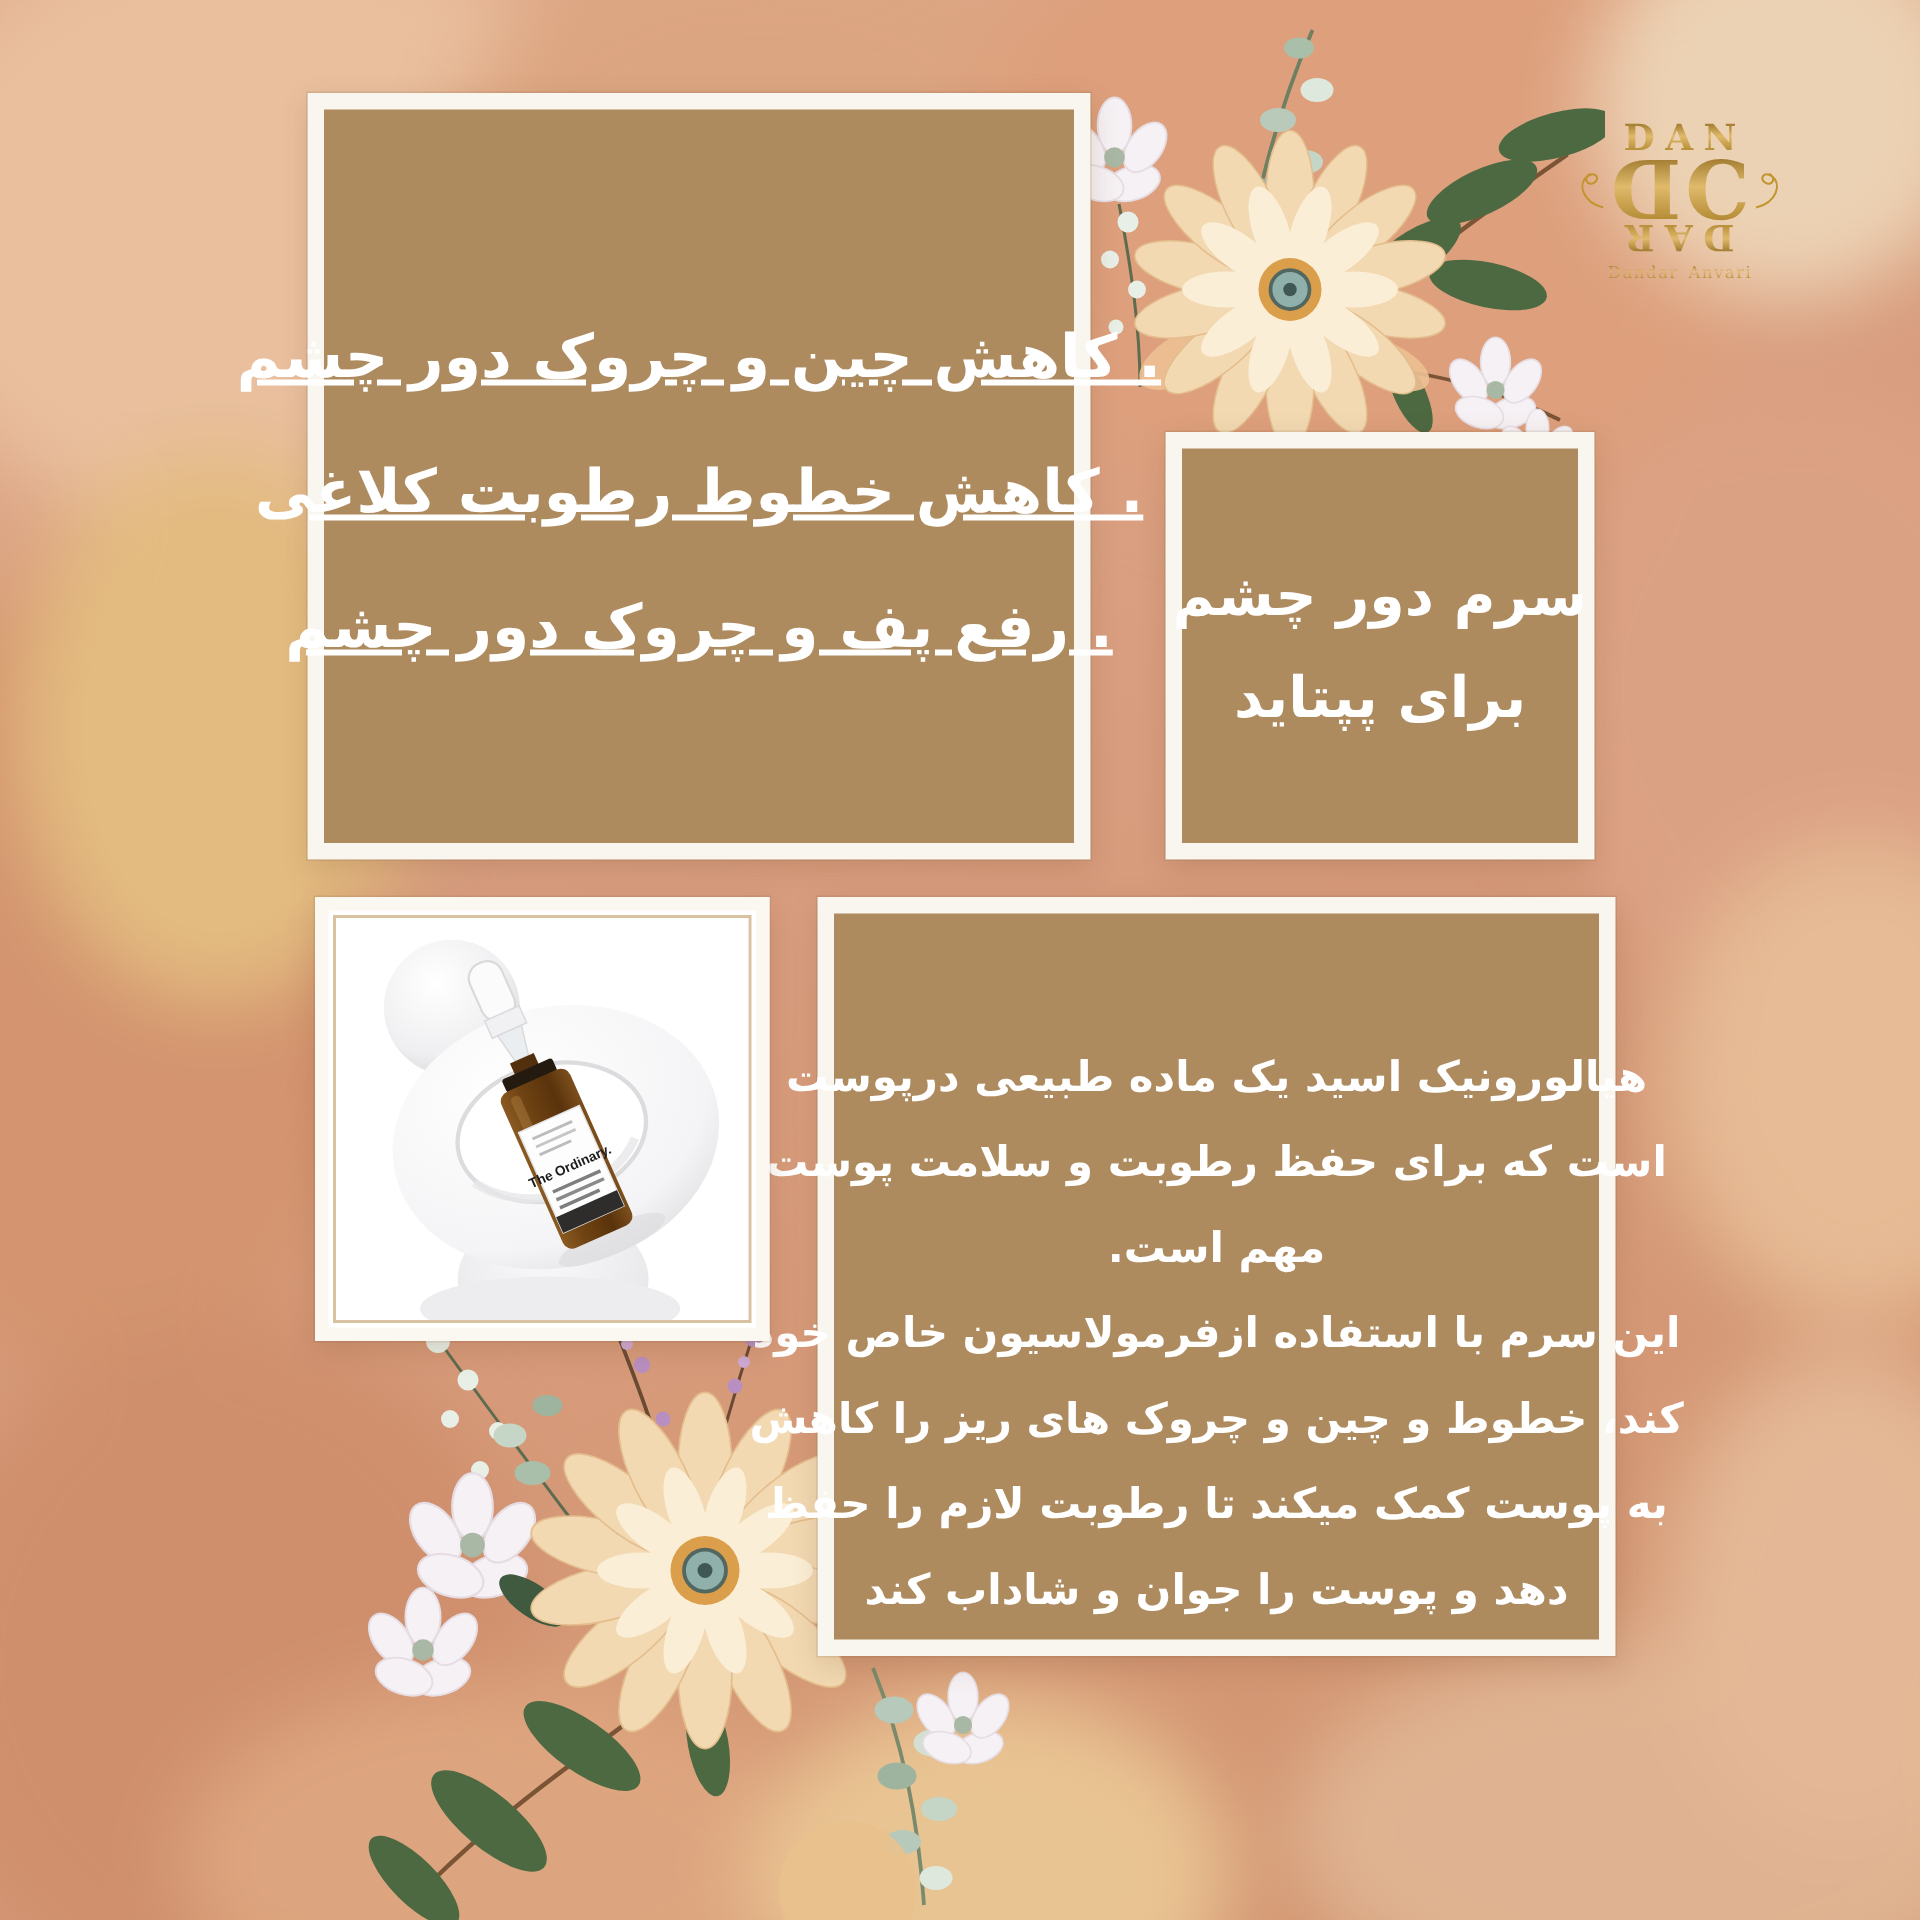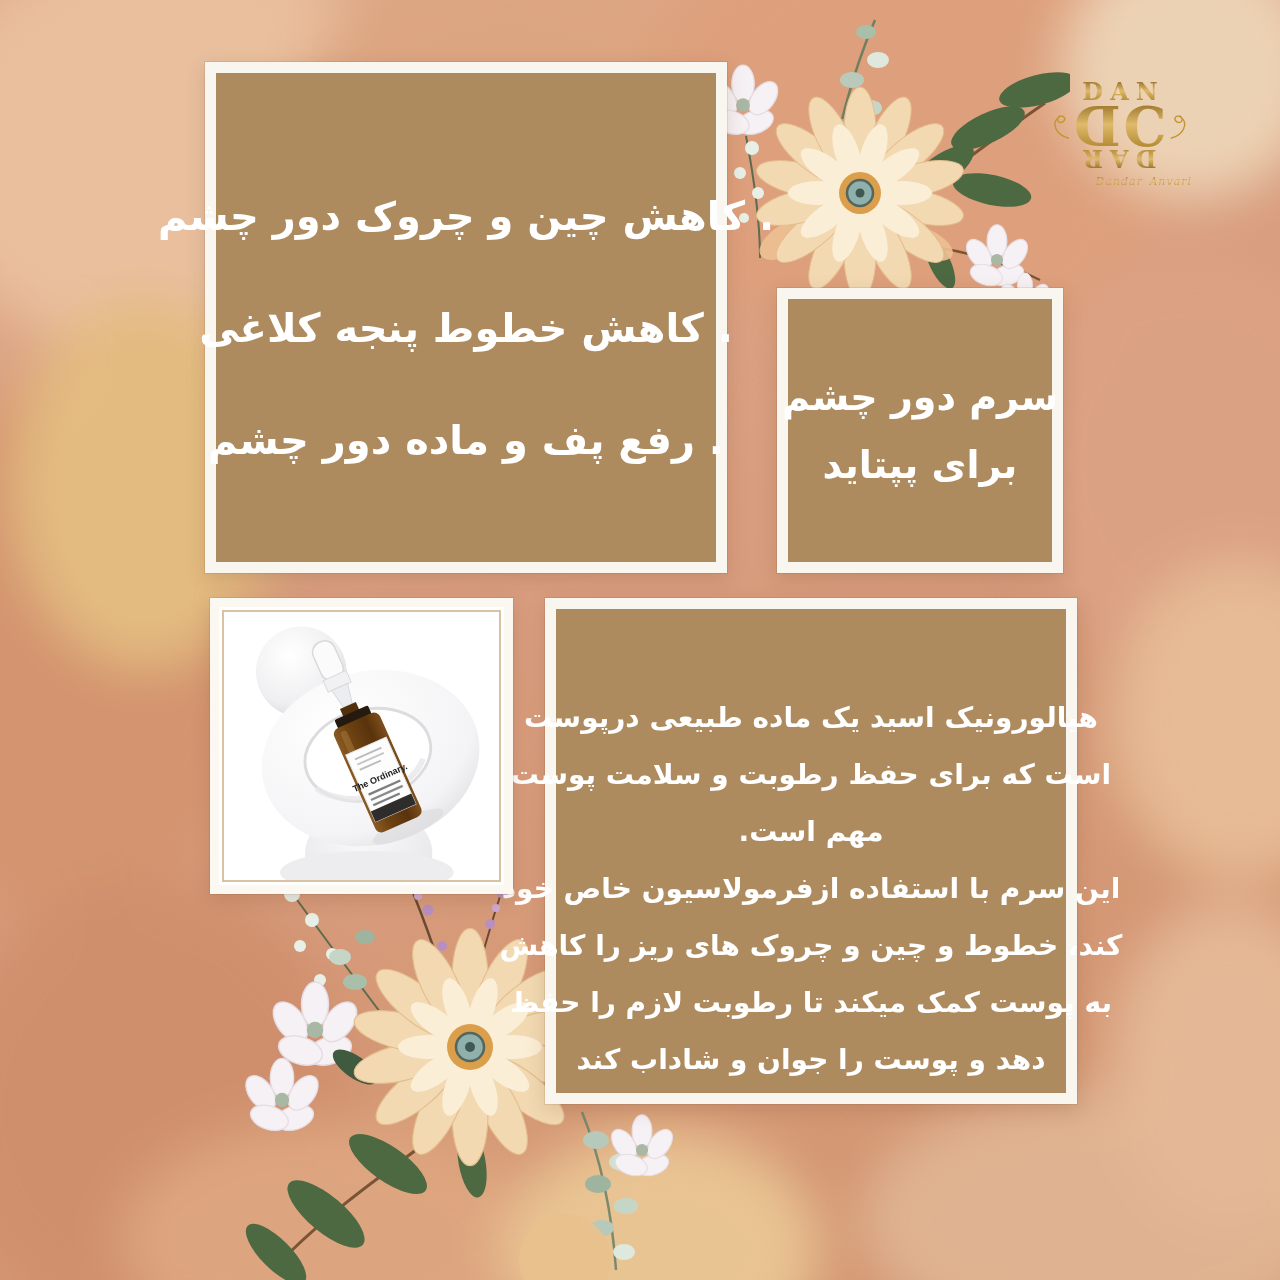--- a/index.html
+++ b/index.html
@@ -27,21 +27,21 @@
   .b14{left:420px;  top:140px;  width:260px;height:380px;background:#e0ad8c;}
   .bouquet{position:absolute;z-index:1;}
   
   .panel{
     position:absolute;z-index:2;box-sizing:border-box;
     background:#ad8b5e;border:11px solid #f9f6ef;
     box-shadow:0 0 0 1px rgba(90,55,30,.10),0 6px 18px rgba(110,65,35,.18);
     display:flex;flex-direction:column;align-items:center;justify-content:center;
     color:#ffffff;font-weight:bold;text-align:center;direction:rtl;
   }
-  .panel-benefits{left:205px;top:62px;width:522px;height:511px;font-size:40px;gap:66px;padding-top:20px;}
+  .panel-benefits{left:205px;top:62px;width:522px;height:511px;font-size:40px;gap:44px;padding-top:20px;text-decoration:underline;}
   .panel-title   {left:777px;top:288px;width:286px;height:285px;font-size:38px;gap:24px;}
   .panel-desc    {left:545px;top:598px;width:532px;height:506px;font-size:28px;
                   justify-content:flex-start;padding:80px 18px 0 18px;line-height:57px;}
   .panel .line{white-space:nowrap;}
   
   .photo-frame{
     position:absolute;z-index:2;left:210px;top:598px;width:303px;height:296px;box-sizing:border-box;
     background:#ffffff;border:9px solid #fbf8f2;
     box-shadow:0 0 0 1px rgba(90,55,30,.10),0 6px 18px rgba(110,65,35,.18);
   }
@@ -50,21 +50,21 @@
   .logo{position:absolute;z-index:2;left:1048px;top:80px;width:144px;text-align:center;line-height:1;}
   .gold{
     background:linear-gradient(180deg,#8f6a1f 0%,#e0ba6b 45%,#a67c24 100%);
     -webkit-background-clip:text;background-clip:text;color:transparent;
   }
   .logo-word{font-family:"DejaVu Serif",serif;font-weight:bold;font-size:24px;letter-spacing:7px;padding-left:7px;text-decoration:underline;}
   .logo-mono{display:flex;align-items:center;justify-content:center;gap:3px;margin:-4px 0;}
   .logo-mono .big{font-family:"DejaVu Serif",serif;font-weight:bold;font-size:54px;display:inline-block;}
   .logo-mono .flip{transform:scaleX(-1);}
   .logo-word.upside{display:inline-block;transform:rotate(180deg);margin-top:-4px;}
-  .logo-caption{font-family:"DejaVu Serif",serif;font-style:italic;font-size:11px;letter-spacing:1px;margin-top:6px;opacity:.9;text-align:right;}
+  .logo-caption{font-family:"DejaVu Serif",serif;font-size:11px;letter-spacing:1px;margin-top:6px;opacity:.9;}
 </style>
 </head>
 <body>
 
 <div class="canvas">
 
   <div class="bg-art">
     <div class="blob b1"></div>
     <div class="blob b2"></div>
     <div class="blob b3"></div>
@@ -279,22 +279,22 @@
       </svg>
     </div>
     <div>
       <span class="logo-word upside gold">DAR</span>
     </div>
     <div class="logo-caption gold">Dandar_Anvari</div>
   </div>
 
   <div class="panel panel-benefits">
     <div class="line">. کاهش چین و چروک دور چشم</div>
-    <div class="line">. کاهش خطوط پنجه کلاغی</div>
-    <div class="line">. رفع پف و ماده دور چشم</div>
+    <div class="line">. کاهش خطوط رطوبت کلاغی</div>
+    <div class="line">. رفع پف و چروک دور چشم</div>
   </div>
 
   <div class="panel panel-title">
     <div class="line">سرم دور چشم</div>
     <div class="line">برای پپتاید</div>
   </div>
 
   <div class="panel panel-desc">
     <div class="line">هیالورونیک اسید یک ماده طبیعی درپوست</div>
     <div class="line">است که برای حفظ رطوبت و سلامت پوست</div>

